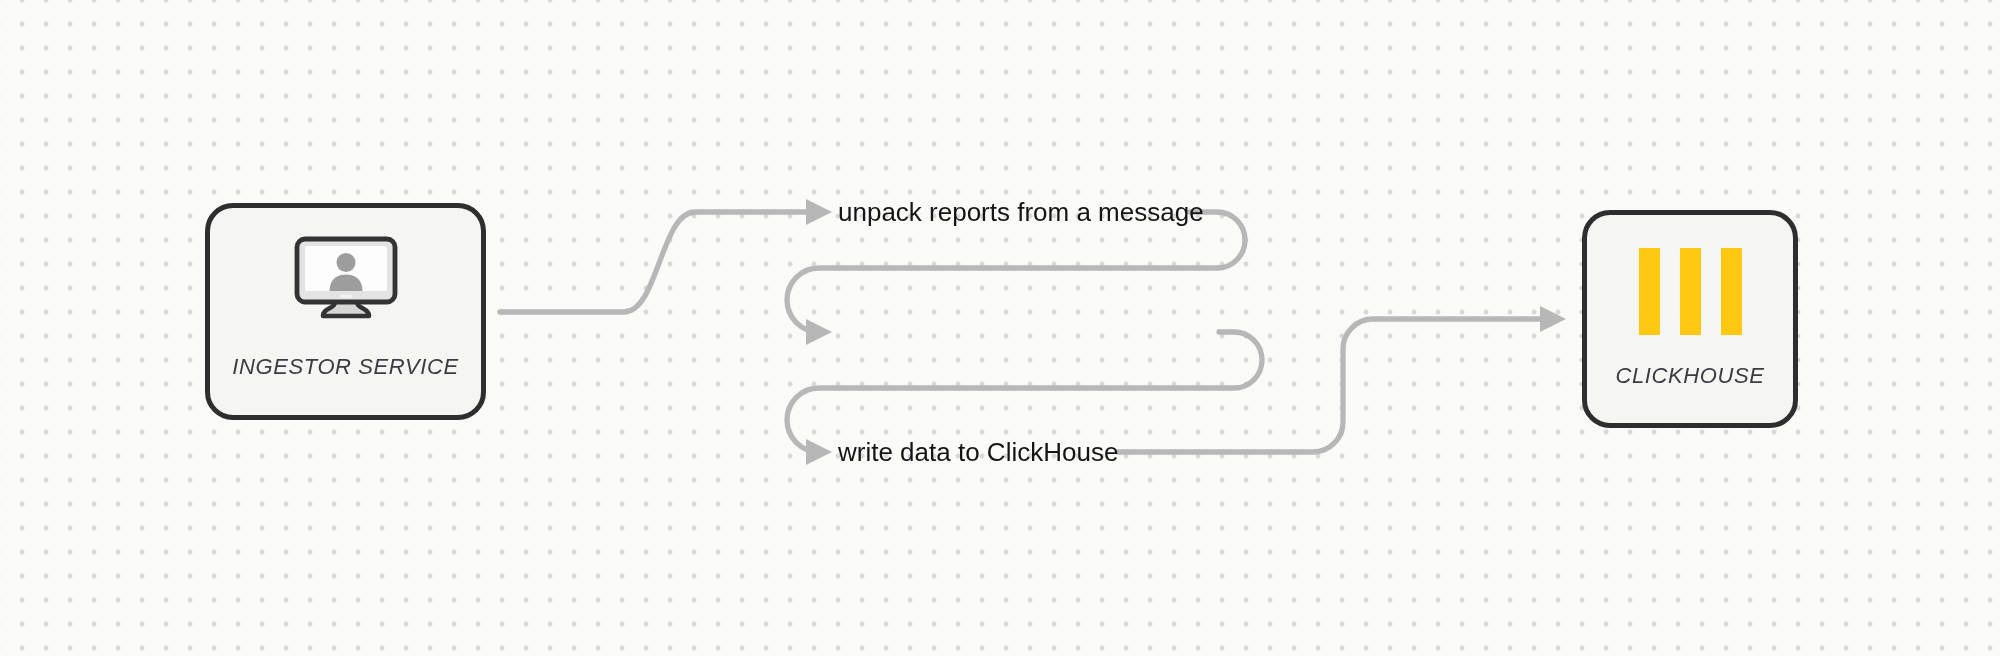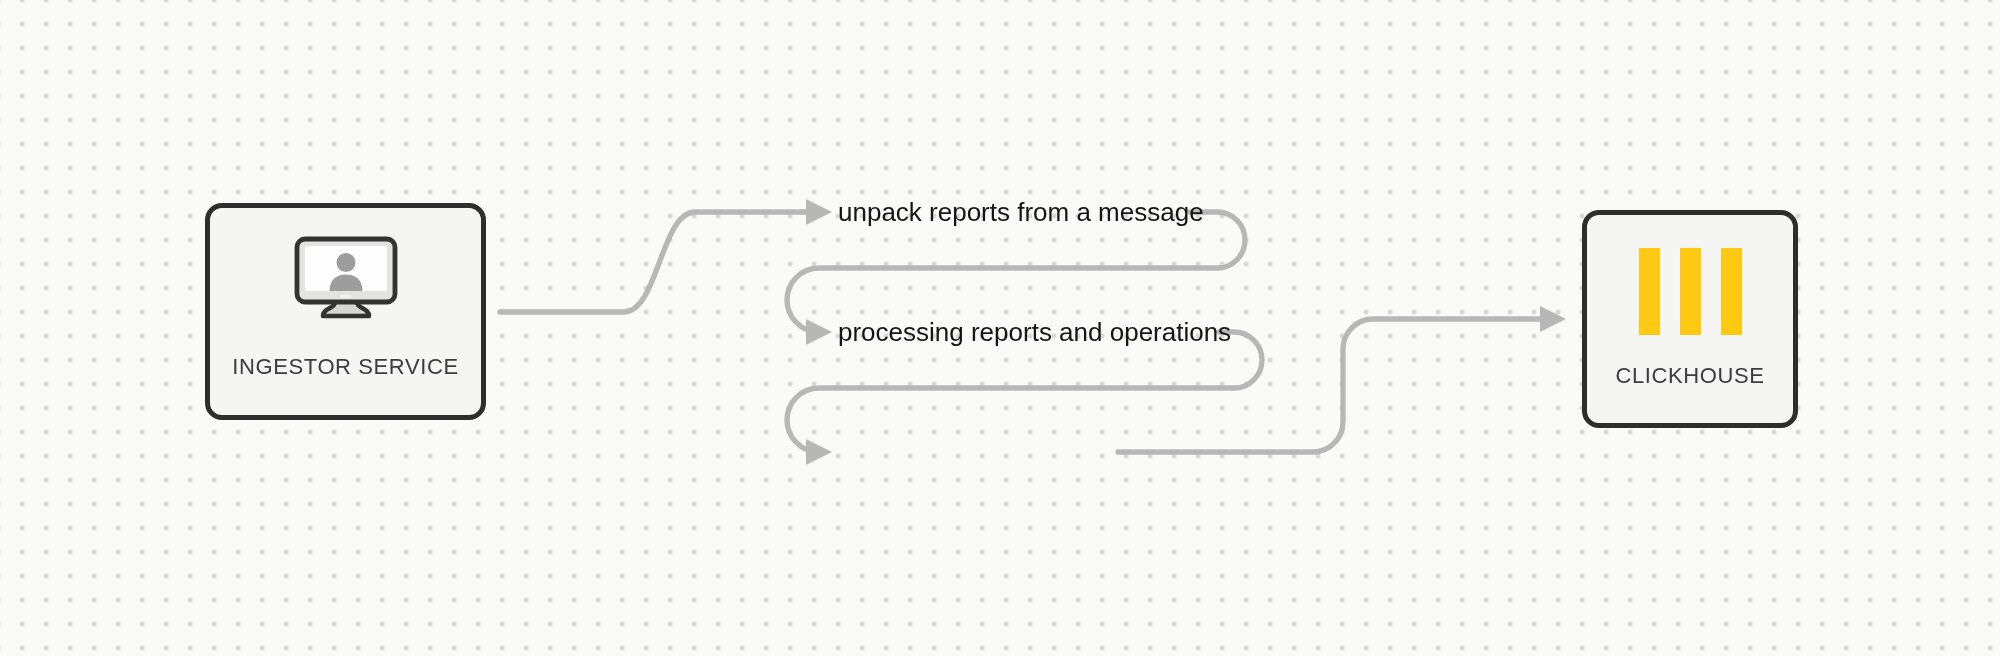--- a/index.html
+++ b/index.html
@@ -18,24 +18,25 @@
   }
   .connector-layer {
     position: absolute; left: 0; top: 0;
     width: 2000px; height: 656px;
   }
   .node {
     position: absolute;
     box-sizing: border-box;
     background: #f5f5f3;
     border: 5px solid #2e2e2e;
-    border-radius: 17px;
+    border-radius: 28px;
     display: flex;
     flex-direction: column;
     align-items: center;
+    font-style: italic;
   }
   .node-ingestor { left: 205px; top: 203px; width: 281px; height: 217px; padding-top: 28px; }
   .node-clickhouse { left: 1582px; top: 210px; width: 216px; height: 218px; padding-top: 33px; }
   .node-label {
     color: #3b3b41;
     font-size: 22px;
     letter-spacing: 0.6px;
     white-space: nowrap;
   }
   .node-ingestor .node-label { margin-top: 26px; }
@@ -90,15 +91,15 @@
   <div class="node node-clickhouse">
     <div class="ch-bars">
       <div class="ch-bar"></div>
       <div class="ch-bar"></div>
       <div class="ch-bar"></div>
     </div>
     <div class="node-label">CLICKHOUSE</div>
   </div>
 
   <div class="step-label step-1">unpack reports from a message</div>
-  <div class="step-label step-2">processing reports and operations</div>
+  <div class="step-label step-3">write data to ClickHouse</div>
 
 </div>
 
 </body></html>

